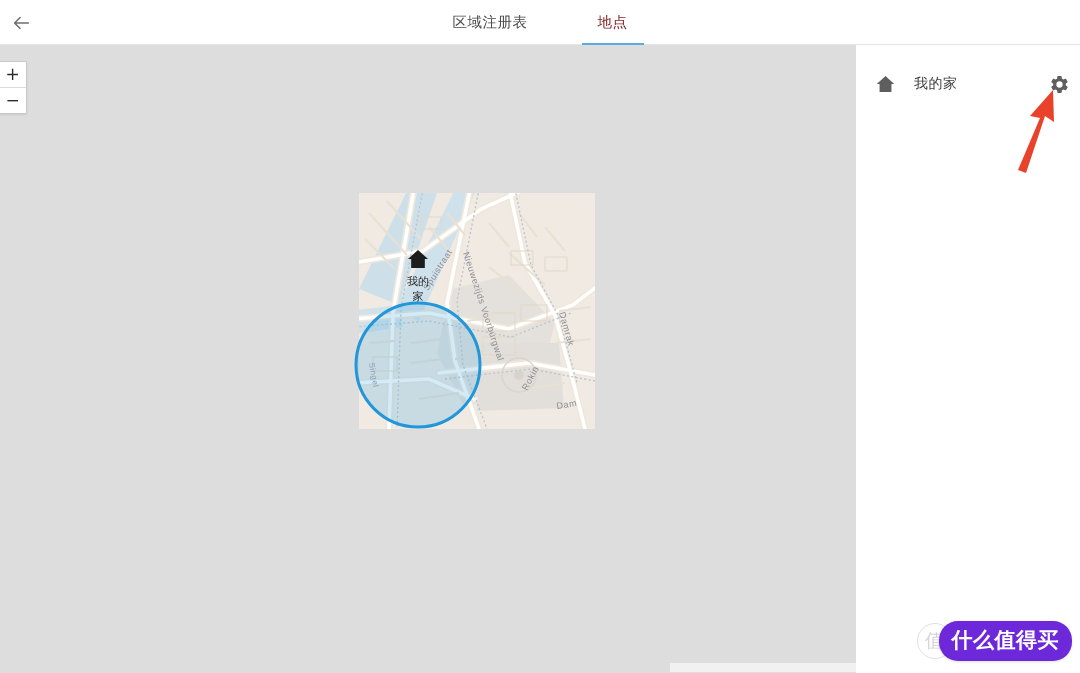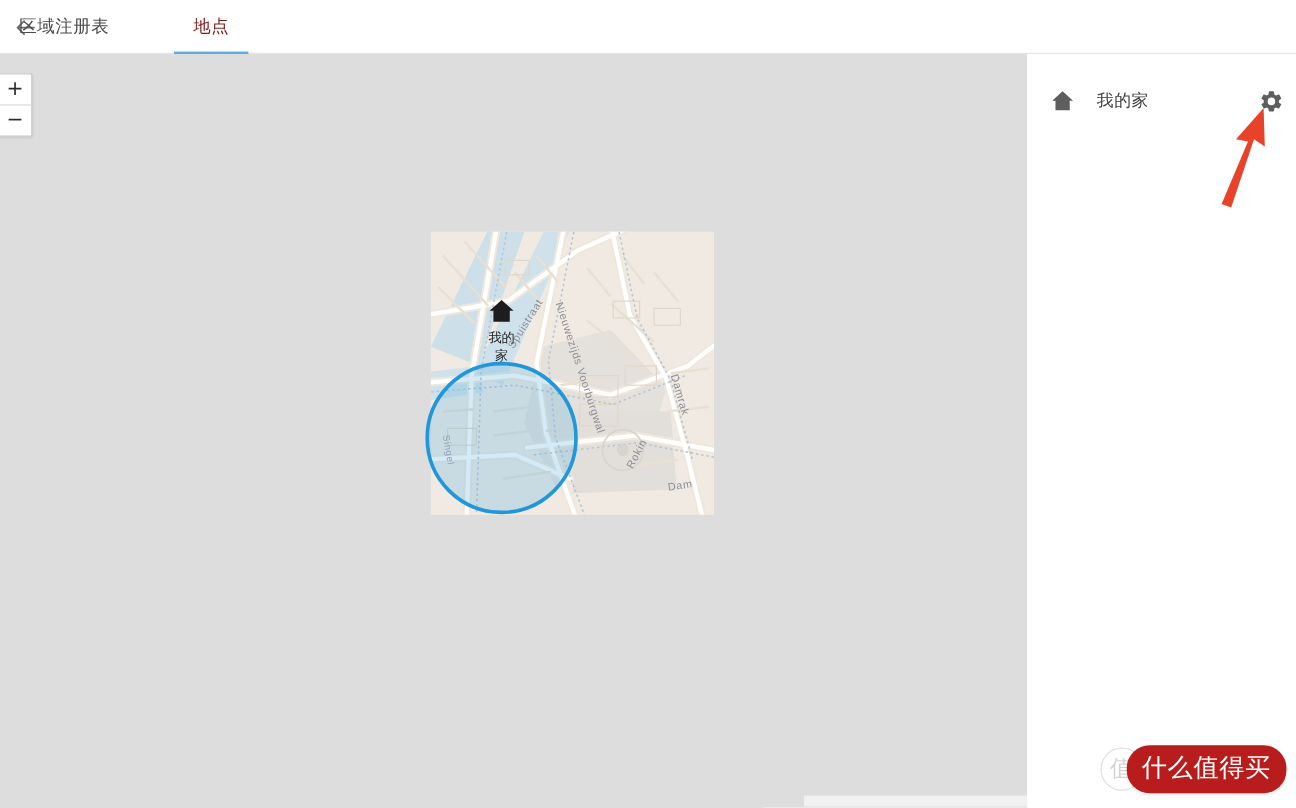--- a/index.html
+++ b/index.html
@@ -40,21 +40,21 @@
     justify-content: center;
     cursor: pointer;
   }
   .tabs {
     position: absolute;
     left: 0; top: 0;
     width: 1080px;
     height: 45px;
     display: flex;
     align-items: center;
-    justify-content: flex-start;
+    justify-content: center;
     gap: 38px;
   }
   .tab {
     position: relative;
     height: 45px;
     display: flex;
     align-items: center;
     justify-content: center;
     padding: 0 16px;
     font-size: 14.5px;
@@ -230,24 +230,24 @@
     border-radius: 50%;
     border: 1.6px solid rgba(150,150,150,0.30);
     display: flex;
     align-items: center;
     justify-content: center;
     font-size: 19px;
     color: rgba(140,140,140,0.38);
     margin-right: -14px;
   }
   .wm-pill {
-    background: #b91c1c;
+    background: #6d28d9;
     color: #ffffff;
     font-size: 21px;
-    font-weight: normal;
+    font-weight: bold;
     letter-spacing: 0.5px;
     padding: 5px 13px 7px;
     border-radius: 19px;
     box-shadow: 0 1px 3px rgba(0,0,0,0.12);
   }
 </style>
 </head>
 <body>
 
 <div class="app">

